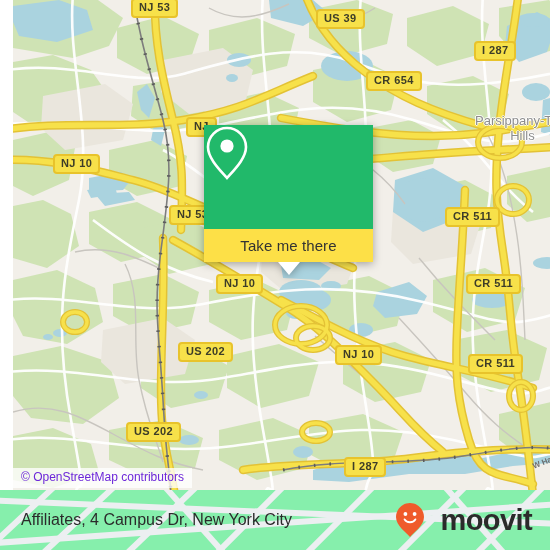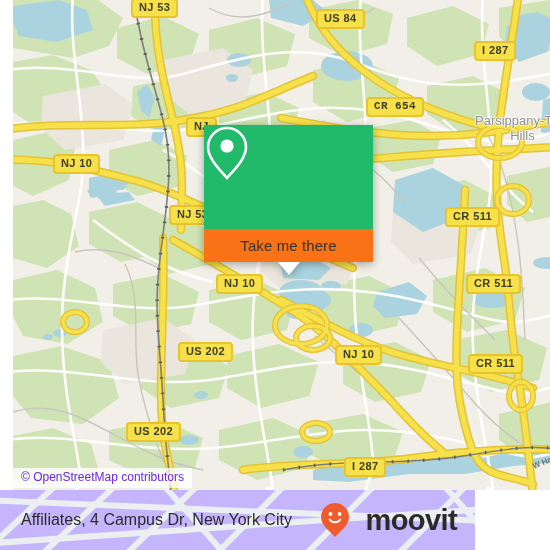--- a/index.html
+++ b/index.html
@@ -59,21 +59,21 @@
   
   .popup{
     position:absolute;left:191px;top:125px;width:169px;
     filter:drop-shadow(0 2px 4px rgba(0,0,0,.33));
   }
   .popup-head{
     height:104px;background:#21b96a;
     display:flex;align-items:center;justify-content:center;
   }
   .popup-foot{
-    height:33px;background:#f97316;
+    height:33px;background:#fde047;
     display:flex;align-items:center;justify-content:center;
   }
   .popup-foot span{
     font-size:15px;color:#333333;letter-spacing:.1px;
   }
   .popup-tail{
     position:absolute;left:50%;top:137px;margin-left:-11px;
     width:0;height:0;
     border-left:11px solid transparent;
     border-right:11px solid transparent;
@@ -85,22 +85,22 @@
     position:absolute;left:0;top:468px;
     background:rgba(255,255,255,.78);
     padding:2px 8px 3px 8px;
     font-size:12px;color:#6d28d9;
     line-height:15px;
     white-space:nowrap;
   }
 
   
   .footer{
-    position:absolute;left:0;top:490px;width:475px;height:60px;
-    background:#c4b5fd;overflow:hidden;
+    position:absolute;left:0;top:490px;width:550px;height:60px;
+    background:#86efac;overflow:hidden;
   }
   .footer-watermark{position:absolute;left:0;top:0;opacity:1;}
   .footer-title{
     position:absolute;left:21px;top:0;height:60px;
     display:flex;align-items:center;
     font-size:16px;color:#2b2b2b;white-space:nowrap;
   }
   .brand{
     position:absolute;right:18px;top:0;height:60px;
     display:flex;align-items:center;gap:16px;
@@ -311,23 +311,23 @@
           <path d="M120 -8 C 126 40, 140 80, 150 120 S 156 190, 148 250 S 146 330, 150 400 S 156 460, 158 495" stroke="#7d7d7d" stroke-width="1.6" fill="none"></path>
           <path d="M120 -8 C 126 40, 140 80, 150 120 S 156 190, 148 250 S 146 330, 150 400 S 156 460, 158 495" stroke="#5c5c5c" stroke-width="3.4" fill="none" stroke-dasharray="1.6 14"></path>
           <path d="M270 470 C 330 458, 390 466, 450 456 S 520 446, 556 450" stroke="#7d7d7d" stroke-width="1.4" fill="none"></path>
           <path d="M270 470 C 330 458, 390 466, 450 456 S 520 446, 556 450" stroke="#5c5c5c" stroke-width="3.2" fill="none" stroke-dasharray="1.6 14"></path>
         </g>
       </g>
     </svg>
 
     <div id="shield-layer">
         <div class="shield" style="left: 118px; top: -2px;">NJ 53</div>
-        <div class="shield" style="left: 303px; top: 9px;">US 84</div>
+        <div class="shield" style="left: 303px; top: 9px;">US 39</div>
         <div class="shield" style="left: 461px; top: 41px;">I 287</div>
-        <div class="shield" style="left: 353px; top: 97px; font-family: Liberation Mono, monospace;">CR 654</div>
+        <div class="shield" style="left: 353px; top: 71px;">CR 654</div>
         <div class="shield" style="left: 173px; top: 117px;">NJ</div>
         <div class="shield" style="left: 40px; top: 154px;">NJ 10</div>
         <div class="shield" style="left: 156px; top: 205px;">NJ 53</div>
         <div class="shield" style="left: 432px; top: 207px;">CR 511</div>
         <div class="shield" style="left: 203px; top: 274px;">NJ 10</div>
         <div class="shield" style="left: 453px; top: 274px;">CR 511</div>
         <div class="shield" style="left: 165px; top: 342px;">US 202</div>
         <div class="shield" style="left: 322px; top: 345px;">NJ 10</div>
         <div class="shield" style="left: 455px; top: 354px;">CR 511</div>
         <div class="shield" style="left: 113px; top: 422px;">US 202</div>

